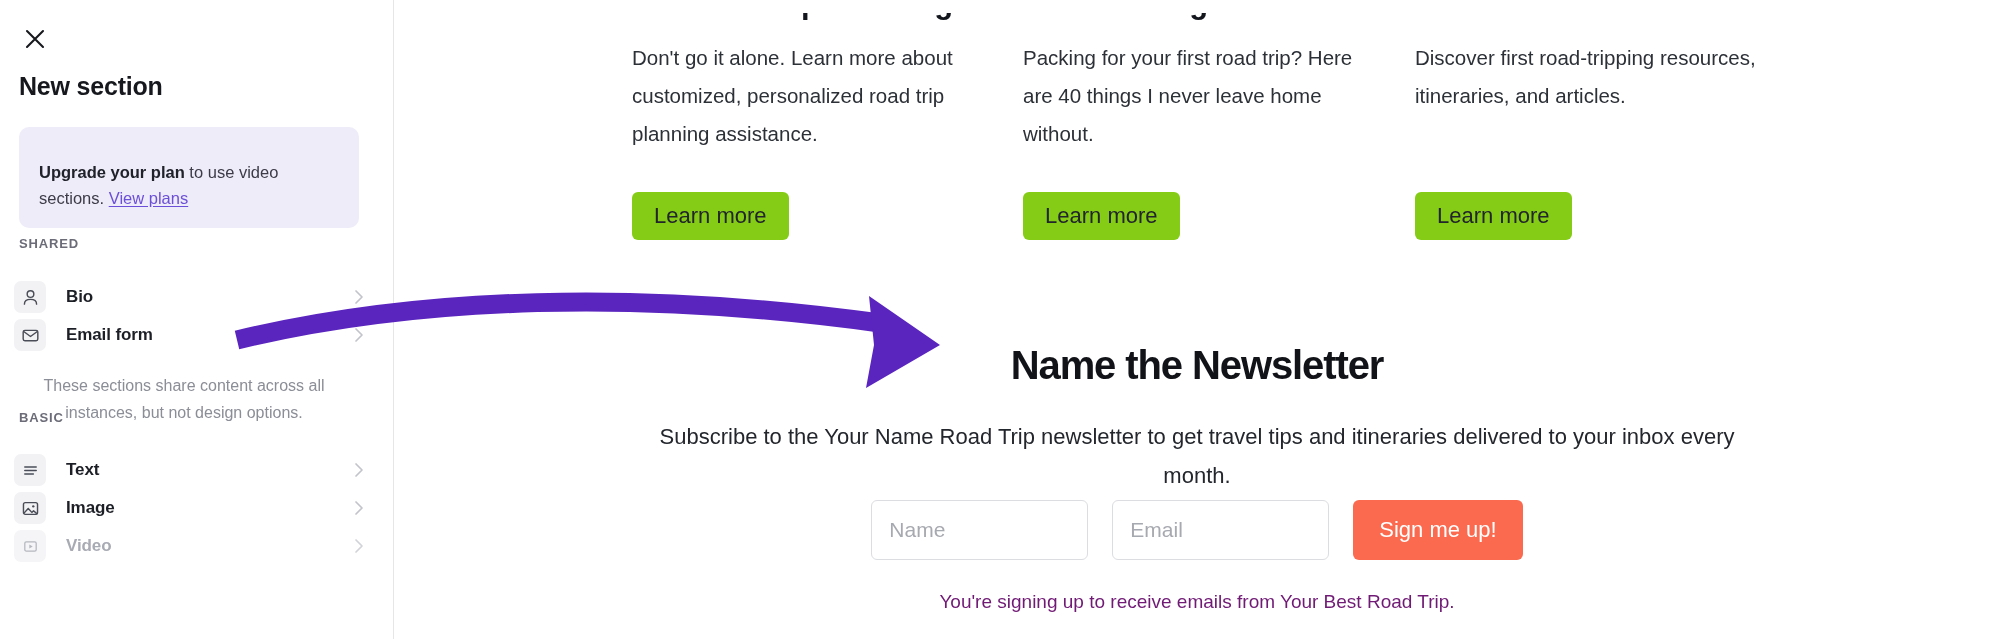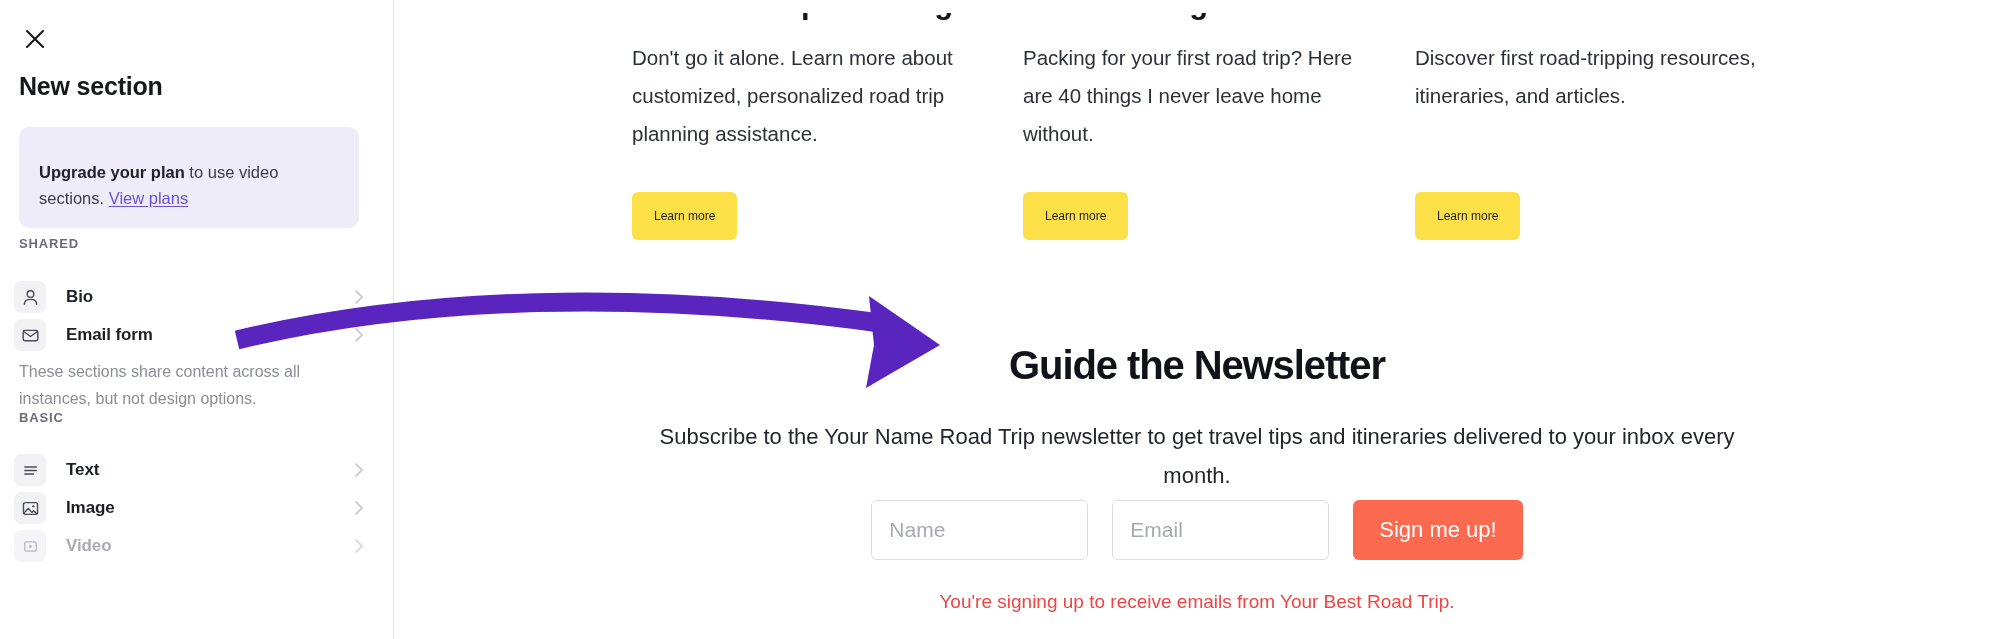--- a/index.html
+++ b/index.html
@@ -118,25 +118,26 @@
   .nav-row.disabled .tile { background: #f5f5f7; }
 
   #row-bio    { top: 275px; }
   #row-email  { top: 313px; }
   #row-text   { top: 448px; }
   #row-image  { top: 486px; }
   #row-video  { top: 524px; }
 
   #shared-note {
     position: absolute;
-    left: 19px; top: 358px;
+    left: 19px; top: 372px;
     width: 330px;
     font-size: 16px;
     line-height: 27px;
     color: #8b8d97;
+    text-align: center;
   }
 
   
   #canvas {
     position: absolute;
     left: 395px; top: 0;
     width: 1604px; height: 639px;
     background: #ffffff;
     overflow: hidden;
     margin-top: 13px;
@@ -166,25 +167,25 @@
     font-size: 20.5px;
     line-height: 38px;
     color: #2c3037;
   }
   .learn-more {
     position: absolute;
     top: 179px; left: 0;
     height: 48px;
     padding: 0 22px;
     display: flex; align-items: center;
-    background: #fde047;
+    background: #84cc16;
     border: none;
     border-radius: 6px;
     font-family: inherit;
-    font-size: 12px;
+    font-size: 22px;
     color: #22252b;
     cursor: pointer;
   }
 
   
   #newsletter-heading {
     position: absolute;
     top: 330px; left: 0; width: 1604px;
     text-align: center;
     font-size: 40px;
@@ -232,21 +233,21 @@
     font-family: inherit;
     font-size: 22px;
     cursor: pointer;
     white-space: nowrap;
   }
   #signup-disclaimer {
     position: absolute;
     top: 578px; left: 0; width: 1604px;
     text-align: center;
     font-size: 19px;
-    color: #ef4444;
+    color: #701a75;
   }
 
   
   #annotation-arrow {
     position: absolute;
     left: 0; top: 0;
     width: 1999px; height: 639px;
     pointer-events: none;
     z-index: 40;
   }
@@ -367,21 +368,21 @@
       <p class="card-body">Packing for your first road trip? Here are 40 things I never leave home without.</p>
       <button class="learn-more">Learn more</button>
     </section>
 
     <section class="card" id="card-2">
       <h2 class="card-heading">Resources &amp; Articles</h2>
       <p class="card-body">Discover first road-tripping resources, itineraries, and articles.</p>
       <button class="learn-more">Learn more</button>
     </section>
 
-    <h2 id="newsletter-heading">Guide the Newsletter</h2>
+    <h2 id="newsletter-heading">Name the Newsletter</h2>
 
     <p id="newsletter-sub">Subscribe to the Your Name Road Trip newsletter to get travel tips and itineraries delivered to your inbox every month.</p>
 
     <form id="signup-form">
       <input class="field" id="name-input" type="text" placeholder="Name" style="">
       <input class="field" id="email-input" type="text" placeholder="Email" style="">
       <button id="signup-btn">Sign me up!</button>
     </form>
 
     <p id="signup-disclaimer">You're signing up to receive emails from Your Best Road Trip.</p>

